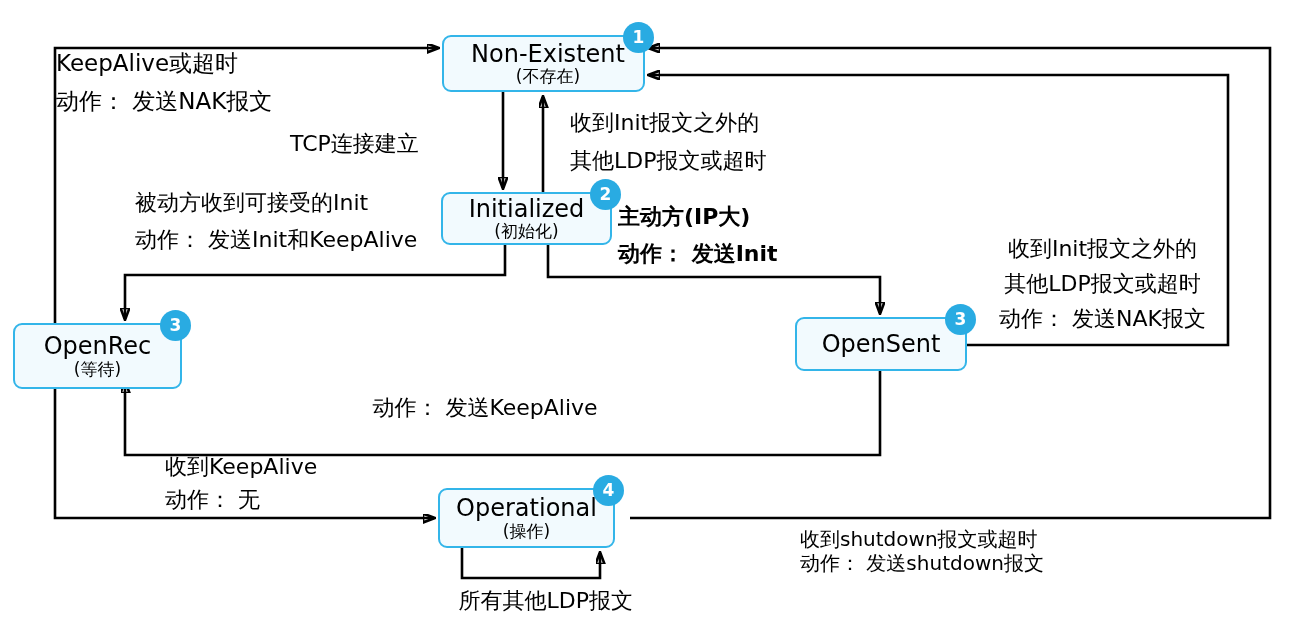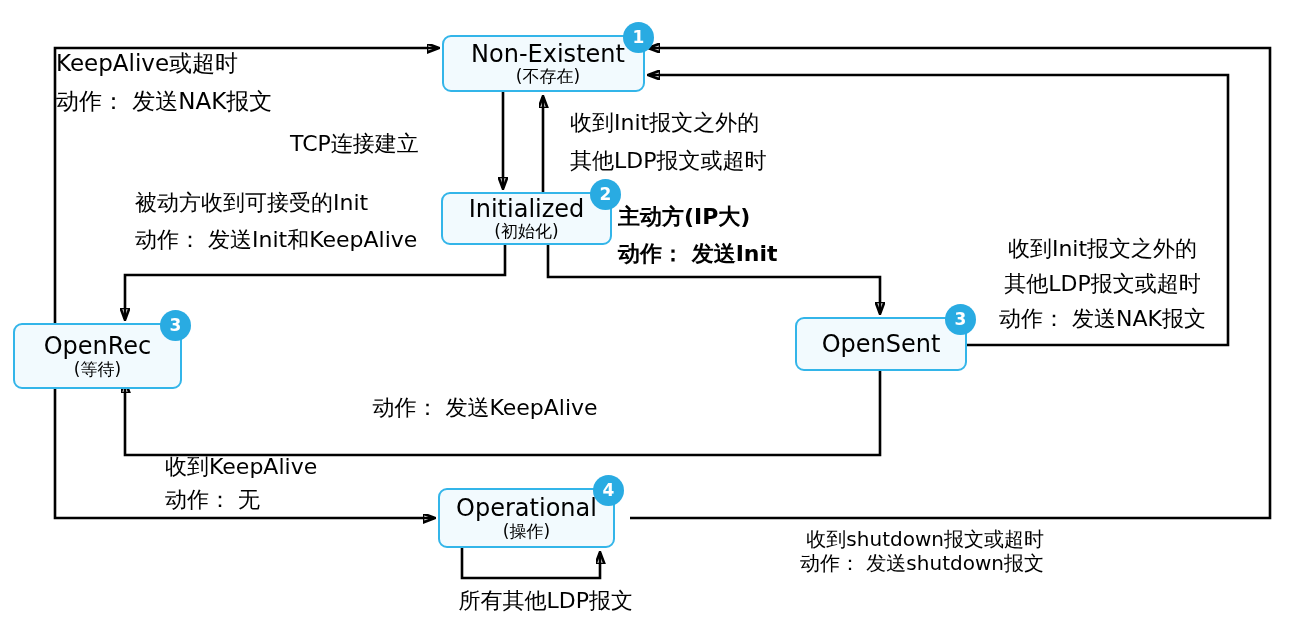--- a/index.html
+++ b/index.html
@@ -115,18 +115,18 @@
 
   <div class="lbl" style="left:165px;top:450px;width:180px;text-align:left;line-height:33px;">
     <div>收到KeepAlive</div>
     <div>动作： 无</div>
   </div>
 
   <div class="lbl" style="left:418px;top:586px;width:215px;text-align:right;">
     <div>所有其他LDP报文</div>
   </div>
 
-  <div class="lbl" style="left:800px;top:527px;font-size:20px;line-height:24px;text-align:right;">
+  <div class="lbl" style="left:800px;top:527px;font-size:20px;line-height:24px;">
     <div>收到shutdown报文或超时</div>
     <div>动作： 发送shutdown报文</div>
   </div>
 
 </div>
 
 </body></html>

